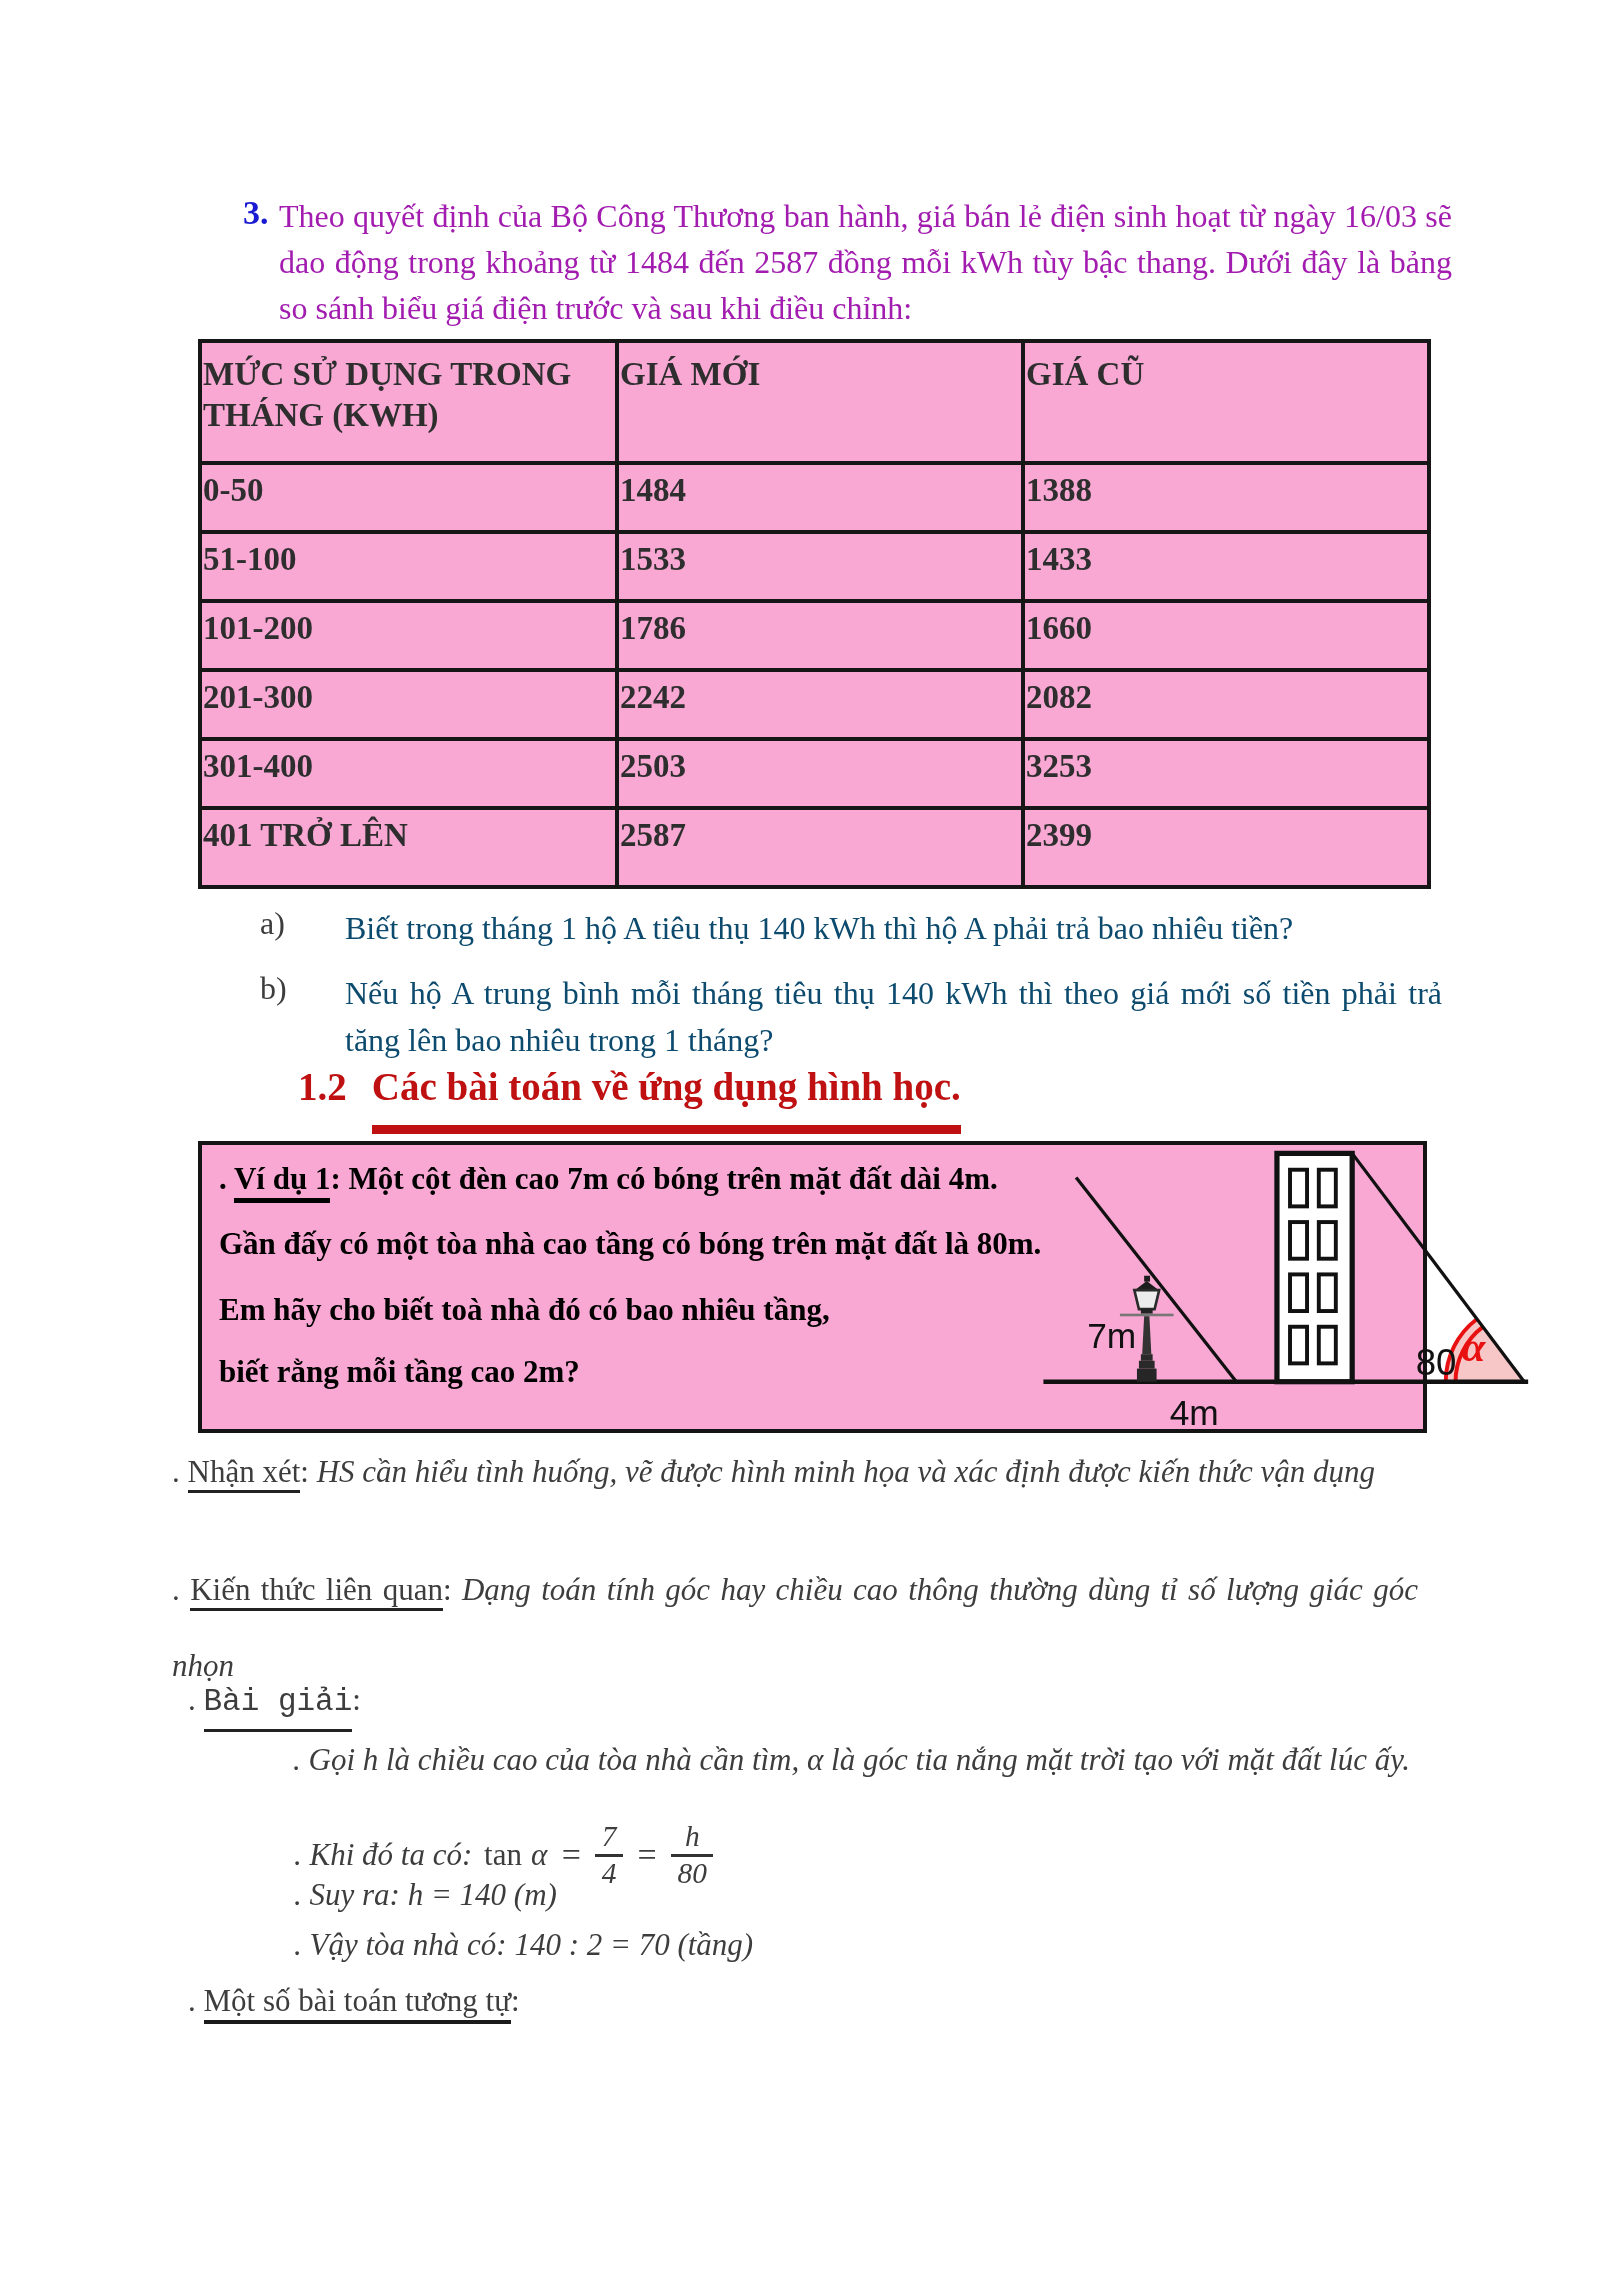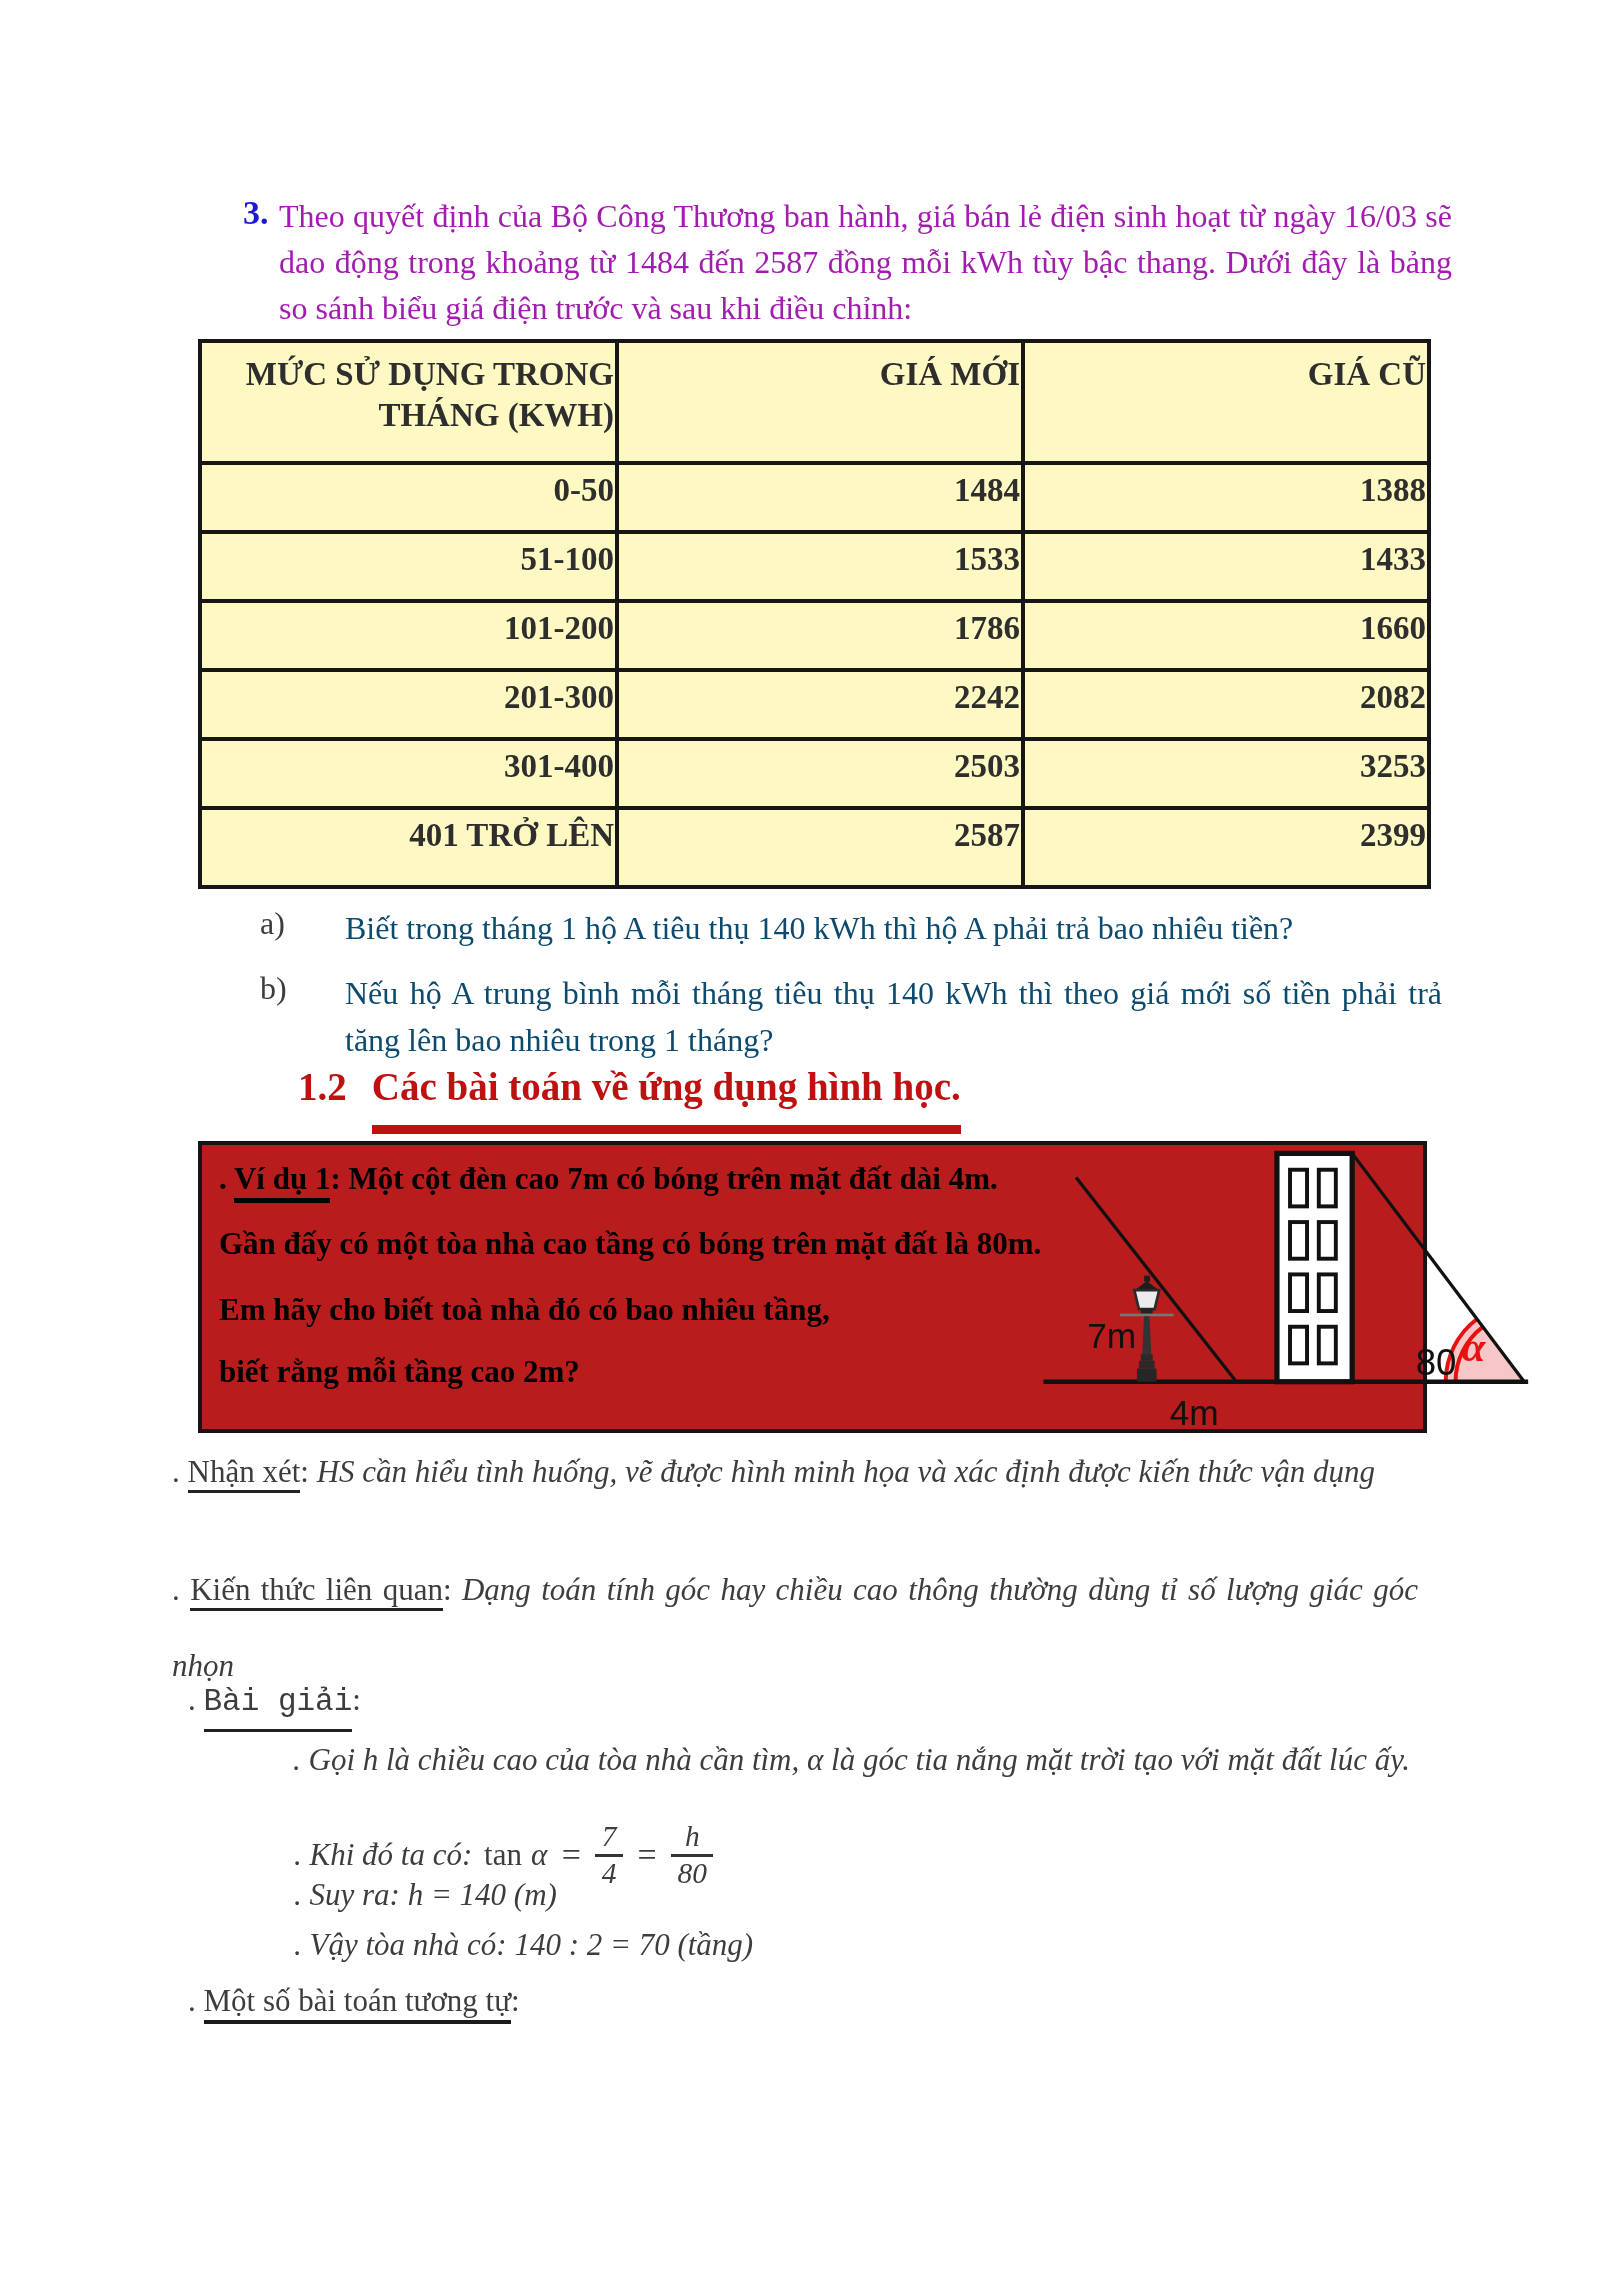--- a/index.html
+++ b/index.html
@@ -28,25 +28,25 @@
     position:absolute;left:198px;top:339px;
     border-collapse:collapse;table-layout:fixed;
     width:1229px;
   }
   table.price-table col.c1{width:417px;}
   table.price-table col.c2{width:406px;}
   table.price-table col.c3{width:406px;}
   table.price-table th, table.price-table td{
     border:4.6px solid #161616;
     font-weight:bold;
-    text-align:right;
+    text-align:left;
     vertical-align:top;
     box-sizing:border-box;
     color:#2e2e2e;
-    background:#fef9c3;
+    background:#f9a8d4;
   }
   table.price-table th{height:122px;padding-top:10.5px;font-size:33px;line-height:41px;}
   table.price-table td{height:69px;padding-top:6.5px;font-size:33px;}
   table.price-table tr.last td{height:79px;}
   
   .qa{position:absolute;left:260px;width:1182px;}
   .qa .marker{position:absolute;left:0;top:0;font-size:32px;color:#3d3d3d;}
   .qa .qtext{margin-left:85px;font-size:32px;line-height:47px;text-align:justify;color:#0c4a6e;}
   .qa-a{top:905px;}
   .qa-b{top:970px;}
@@ -60,21 +60,21 @@
   .section-heading .title{
     border-bottom:9.2px solid #bf1111;
     padding-bottom:17px;
   }
   
   .example-box{
     position:absolute;left:198px;top:1141px;
     width:1229px;height:292px;
     border:4.6px solid #141414;
     box-sizing:border-box;
-    background:#b91c1c;
+    background:#f9a8d4;
   }
   .bx-line{
     position:absolute;left:17px;
     font-size:31px;font-weight:bold;color:#000000;
     white-space:nowrap;
   }
   .bx-line .u-thick{border-bottom:5.2px solid #000;padding-bottom:2px;}
   .bx-l1{top:15.7px;}
   .bx-l2{top:81px;}
   .bx-l3{top:147px;}

